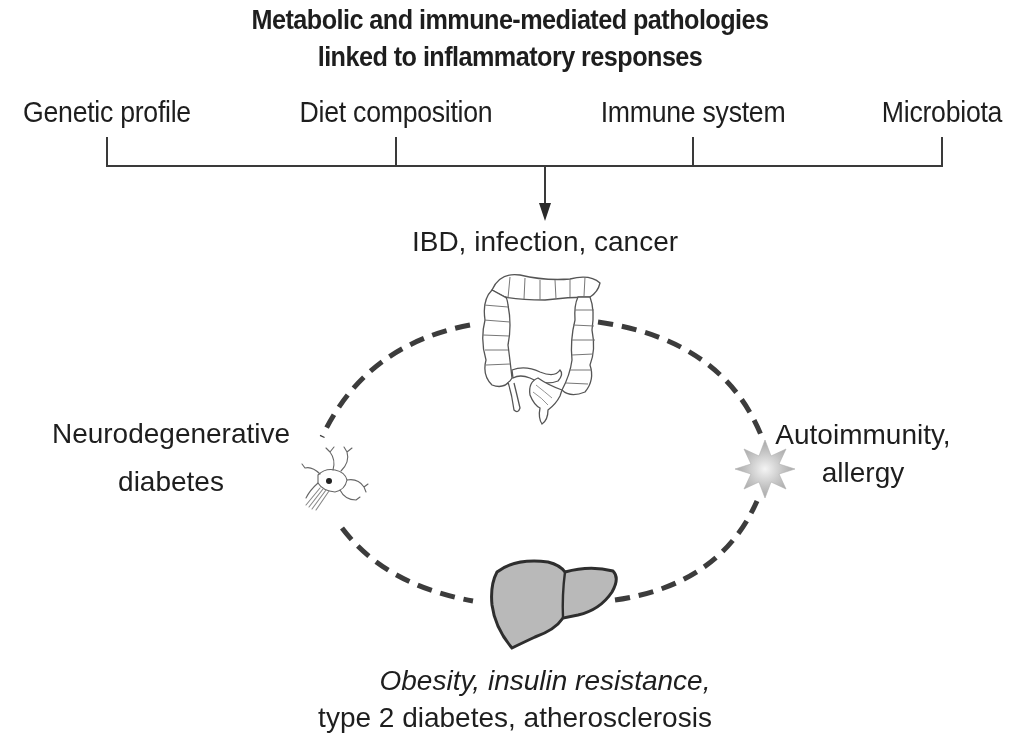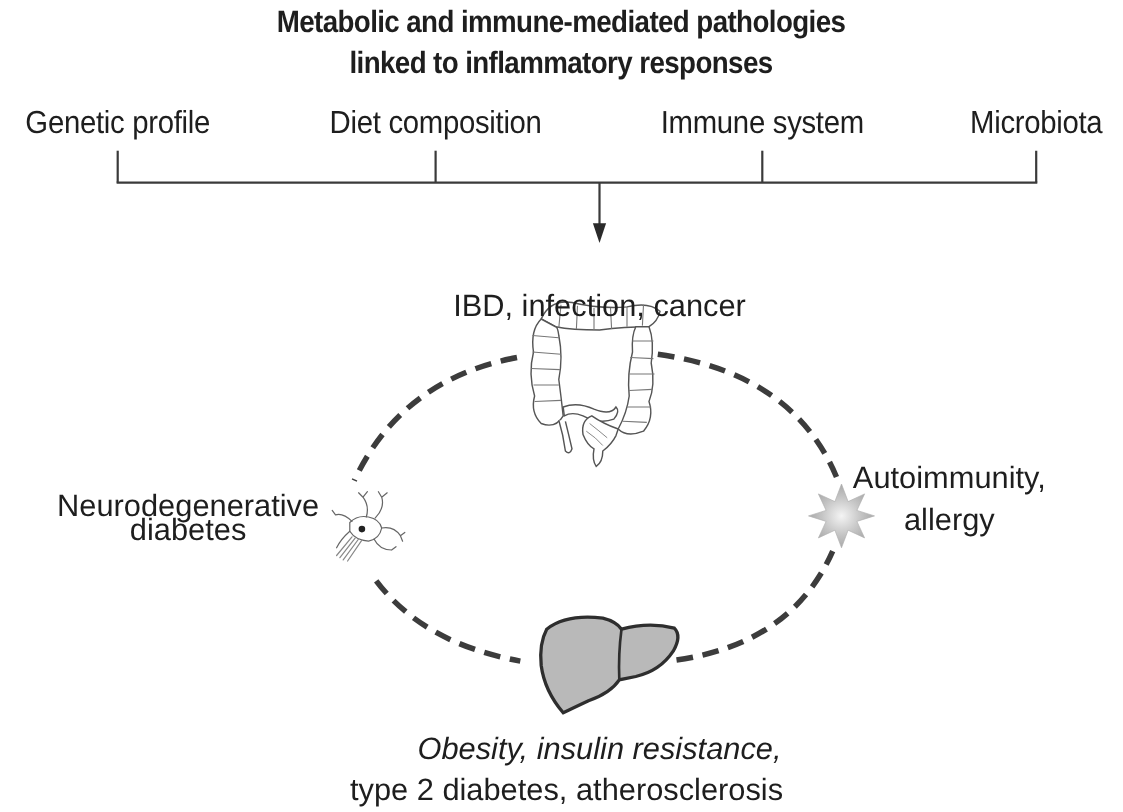--- a/index.html
+++ b/index.html
@@ -85,22 +85,22 @@
   <g>
     <polygon id="starPoly" fill="url(#starGrad)" stroke="#b0b0b0" stroke-width="0.6" points="765,440 771,456 786,449 779,464 795,469 779,474 786,489 771,482 765,498 759,482 744,489 751,474 735,469 751,464 744,449 759,456"></polygon>
   </g>
 
   <g>
     <path d="M 497 572 Q 515 558 548 562 Q 560 565 565 572 Q 590 565 613 571 Q 620 578 612 592 Q 600 610 578 615 Q 568 617 563 618 Q 555 630 535 637 Q 518 645 512 648 Q 495 628 492 605 Q 490 585 497 572 Z" fill="#b9b9b9" stroke="#2e2e2e" stroke-width="3"></path>
     <path d="M 565 572 Q 562 595 563 618" fill="none" stroke="#2e2e2e" stroke-width="2.4"></path>
   </g>
 </svg>
 
-<div class="abs lbl" style="left:545px; top:223px;margin-top:36px;">IBD, infection, cancer</div>
+<div class="abs lbl" style="left:545px; top:223px;">IBD, infection, cancer</div>
 
-<div class="abs lbl" style="left:171px; top:441px;">Neurodegenerative</div>
+<div class="abs lbl" style="left:171px; top:415px;">Neurodegenerative</div>
 <div class="abs lbl" style="left:171px; top:463px;">diabetes</div>
 
 <div class="abs lbl" style="left:863px; top:416px;">Autoimmunity,</div>
 <div class="abs lbl" style="left:863px; top:454px;text-align:center;">allergy</div>
 
 <div class="abs lbl" style="left:545px; top:662px;font-style:italic;">Obesity, insulin resistance,</div>
 <div class="abs lbl" style="left:515px; top:699px;">type 2 diabetes, atherosclerosis</div>
 
 </body></html>

